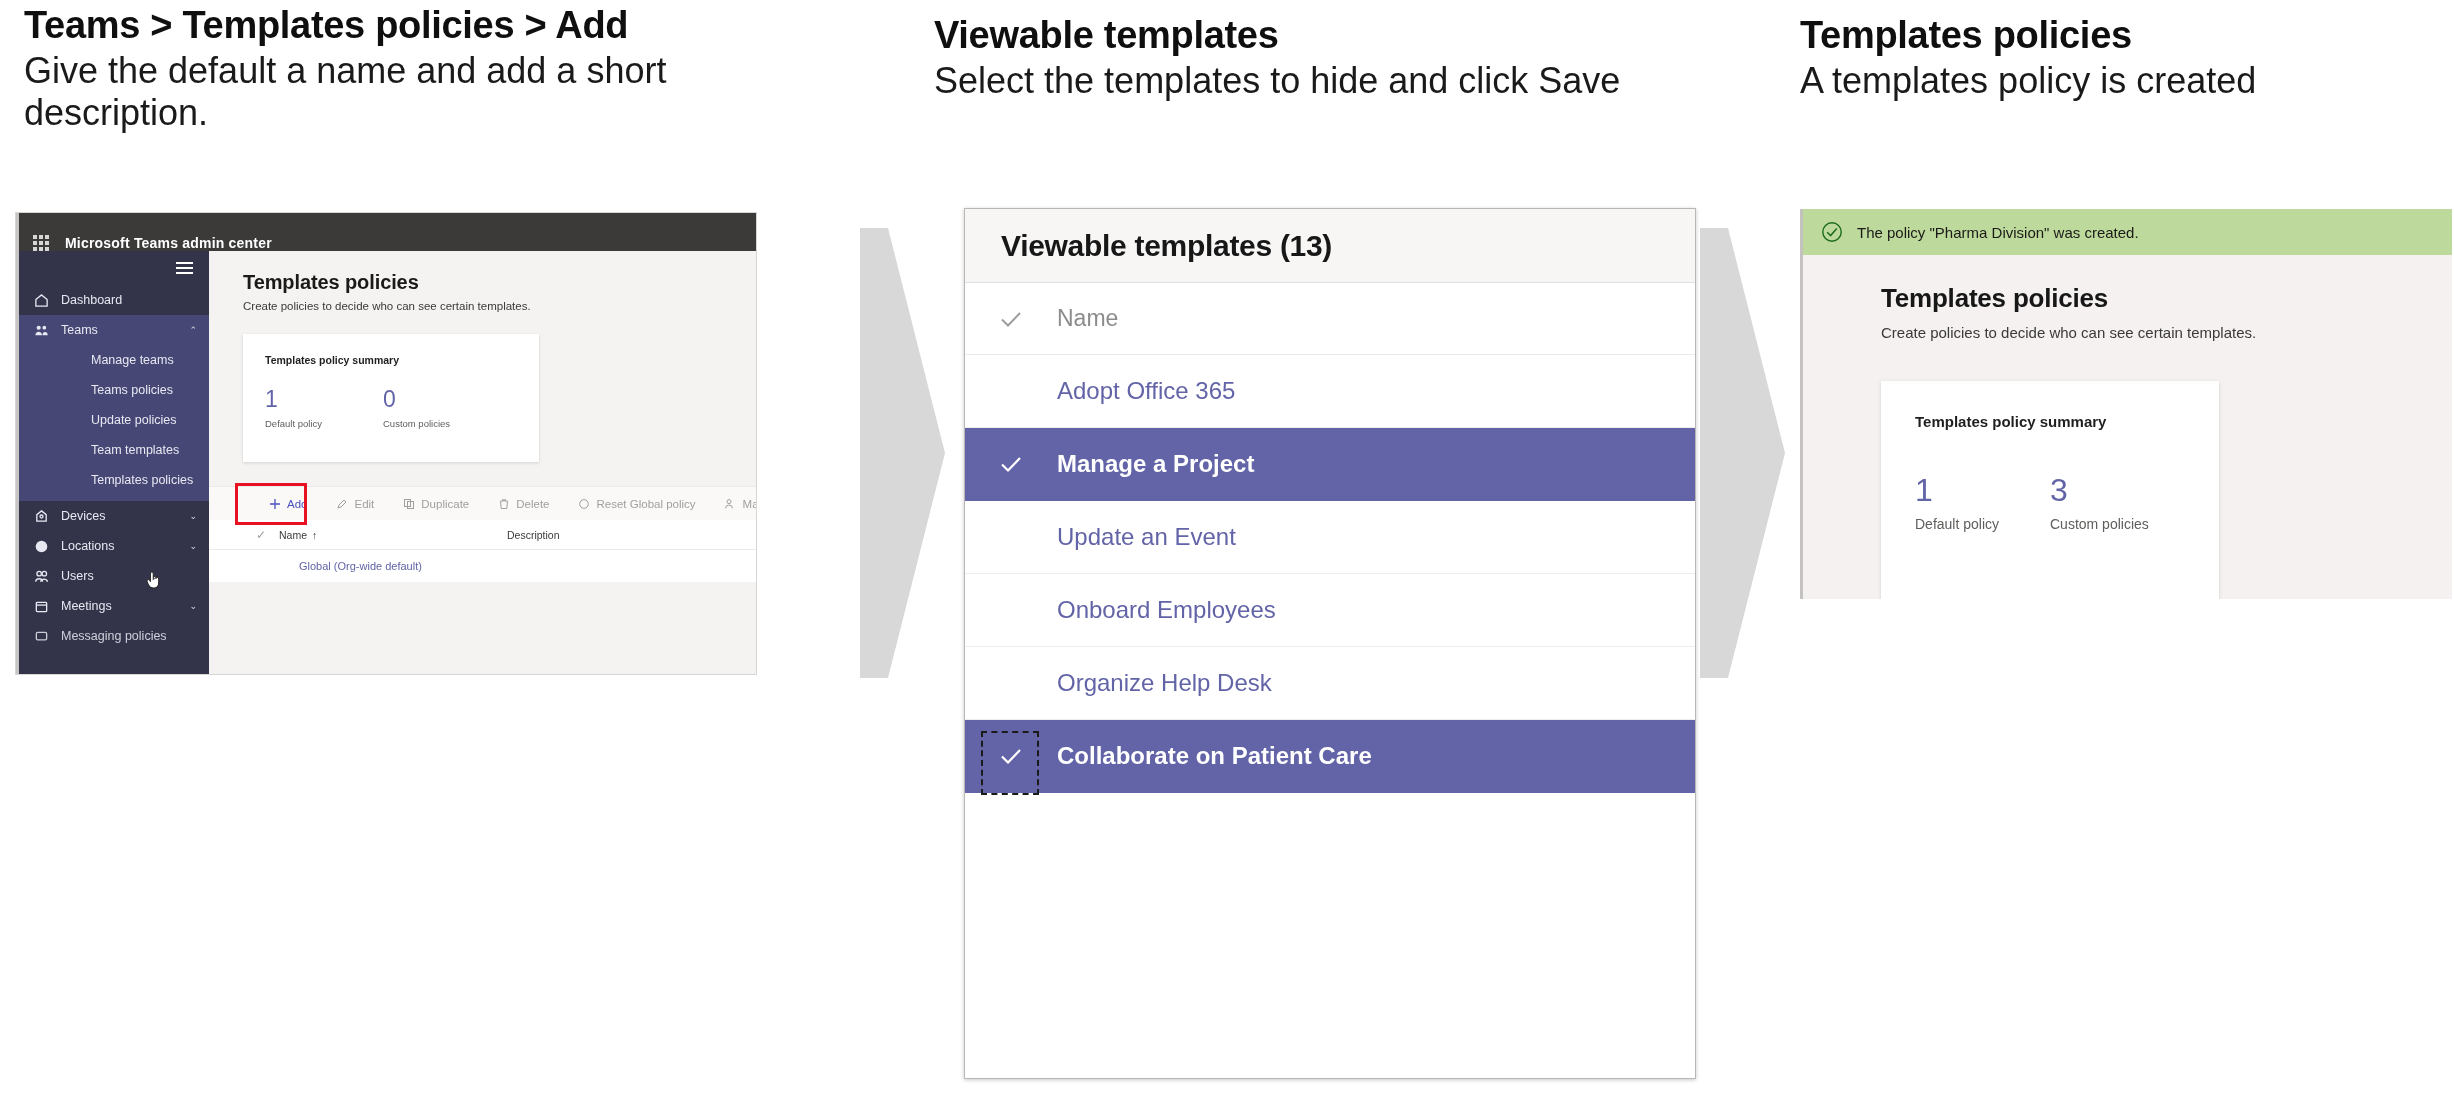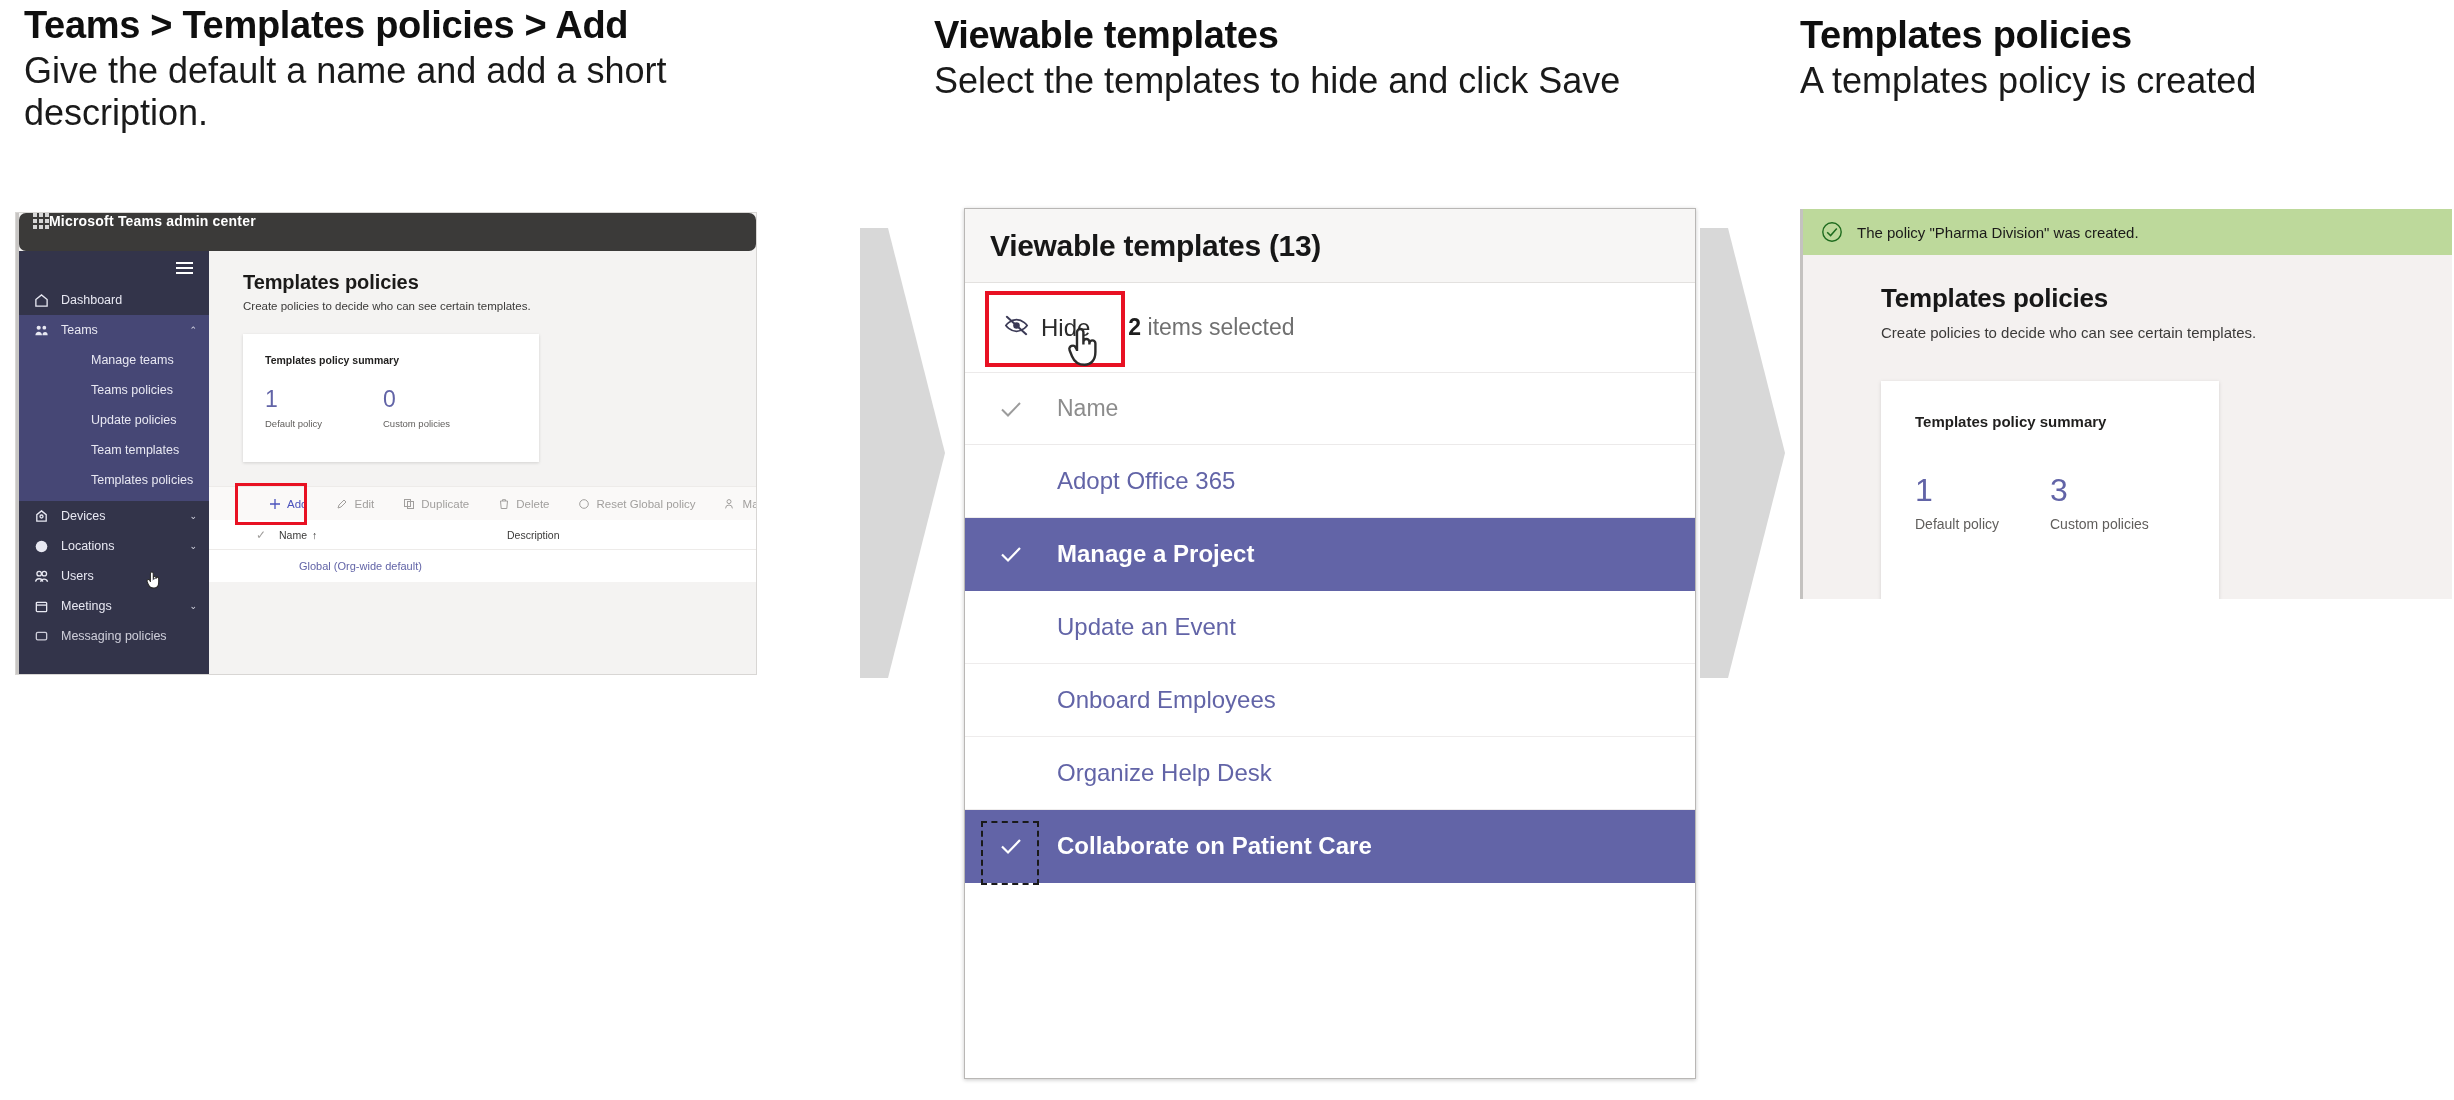--- a/index.html
+++ b/index.html
@@ -28,22 +28,22 @@
 
   
   #panel1 {
     position: absolute; left: 16px; top: 213px;
     width: 740px; height: 461px;
     background: #f4f3f2; overflow: hidden;
     border-left: 3px solid #c8c6c4;
     box-shadow: 0 0 0 1px #d8d6d4;
   }
   .tac-topbar {
-    height: 38px; background: #3b3a39; display: flex; align-items: flex-start;
-    padding-left: 14px;  border-radius: 7px;
+    height: 38px; background: #3b3a39; display: flex; align-items: flex-end;
+    padding-left: 14px; gap: 16px;
   }
   .waffle { display: grid; grid-template-columns: repeat(3, 4px);
             grid-template-rows: repeat(3, 4px); gap: 2px; }
   .waffle i { width: 4px; height: 4px; background: #d6d6d6; display: block; }
   .tac-title { color: #ffffff; font-size: 14px; font-weight: 600; letter-spacing: .2px; }
 
   .tac-body { display: flex; height: 423px; }
   .tac-nav {
     width: 190px; background: #33344a; color: #e6e6ef;
     flex: 0 0 190px; position: relative; padding-top: 0;
@@ -119,21 +119,21 @@
   
   #panel2 {
     position: absolute; left: 964px; top: 208px;
     width: 732px; height: 871px;
     background: #ffffff; overflow: hidden;
     border: 1px solid #b9b7b5;
     box-shadow: 0 1px 4px rgba(0,0,0,.22);
   }
   .vt-header {
     height: 74px; background: #f7f6f5; display: flex; align-items: center;
-    padding-left: 25px; border-bottom: 1px solid #e3e1df;
+    padding-left: 36px; border-bottom: 1px solid #e3e1df;
   }
   .vt-header h2 { font-size: 30px; font-weight: bold; color: #171717; letter-spacing: -.3px; }
   .vt-toolbar {
     height: 90px; display: flex; align-items: center; padding-left: 24px;
     background: #ffffff; border-bottom: 1px solid #eceaea; position: relative;
   }
   .hide-btn {
     display: flex; align-items: center; gap: 11px; padding: 0 14px; height: 52px;
     cursor: pointer;
   }
@@ -441,42 +441,20 @@
       </div>
     </div>
   </div>
 
   <div id="panel2">
 
     <div class="vt-header">
       <h2>Viewable templates (13)</h2>
     </div>
 
-    <div class="vt-toolbar">
-      <div class="hide-btn">
-        <span class="hi">
-          <svg viewBox="0 0 28 28">
-            <path d="M3 14s4-6 11-6 11 6 11 6-4 6-11 6S3 14 3 14z" fill="none" stroke="#3b3a56" stroke-width="1.8"></path>
-            <circle cx="14" cy="14" r="3.4" fill="#3b3a56"></circle>
-            <path d="M4 5 L24 23" stroke="#3b3a56" stroke-width="2.1" stroke-linecap="round"></path>
-          </svg>
-        </span>
-        <span class="hl">Hide</span>
-      </div>
-      <div class="sel-count">
-        <b>2</b>
-        <span>items selected</span>
-      </div>
-      <div class="hide-highlight"></div>
-      <div class="hand-cursor">
-        <svg viewBox="0 0 20 26" width="40" height="52">
-          <path d="M6 14V4.6a1.6 1.6 0 113.2 0v6.1m0-1.2a1.5 1.5 0 113 0v1.3m0-.6a1.5 1.5 0 113 0v4.3c0 4-2.2 6.4-5.4 6.4-3.4 0-5.2-1.7-6.3-4.3l-1.2-3c-.4-1 .2-2 1.2-2.2.7-.2 1.4.1 1.8.8l.7 1.2" fill="#ffffff" stroke="#2b2b2b" stroke-width="1.2" stroke-linejoin="round"></path>
-        </svg>
-      </div>
-    </div>
 
     <div class="vt-colhead">
       <div class="vt-col-check">
         <svg viewBox="0 0 26 26">
             <path d="M4 13.5 L10 19.5 L22 7" fill="none" stroke="#9c9c9c" stroke-width="2"></path>
           </svg>
       </div>
       <div class="cname">Name</div>
     </div>
 

